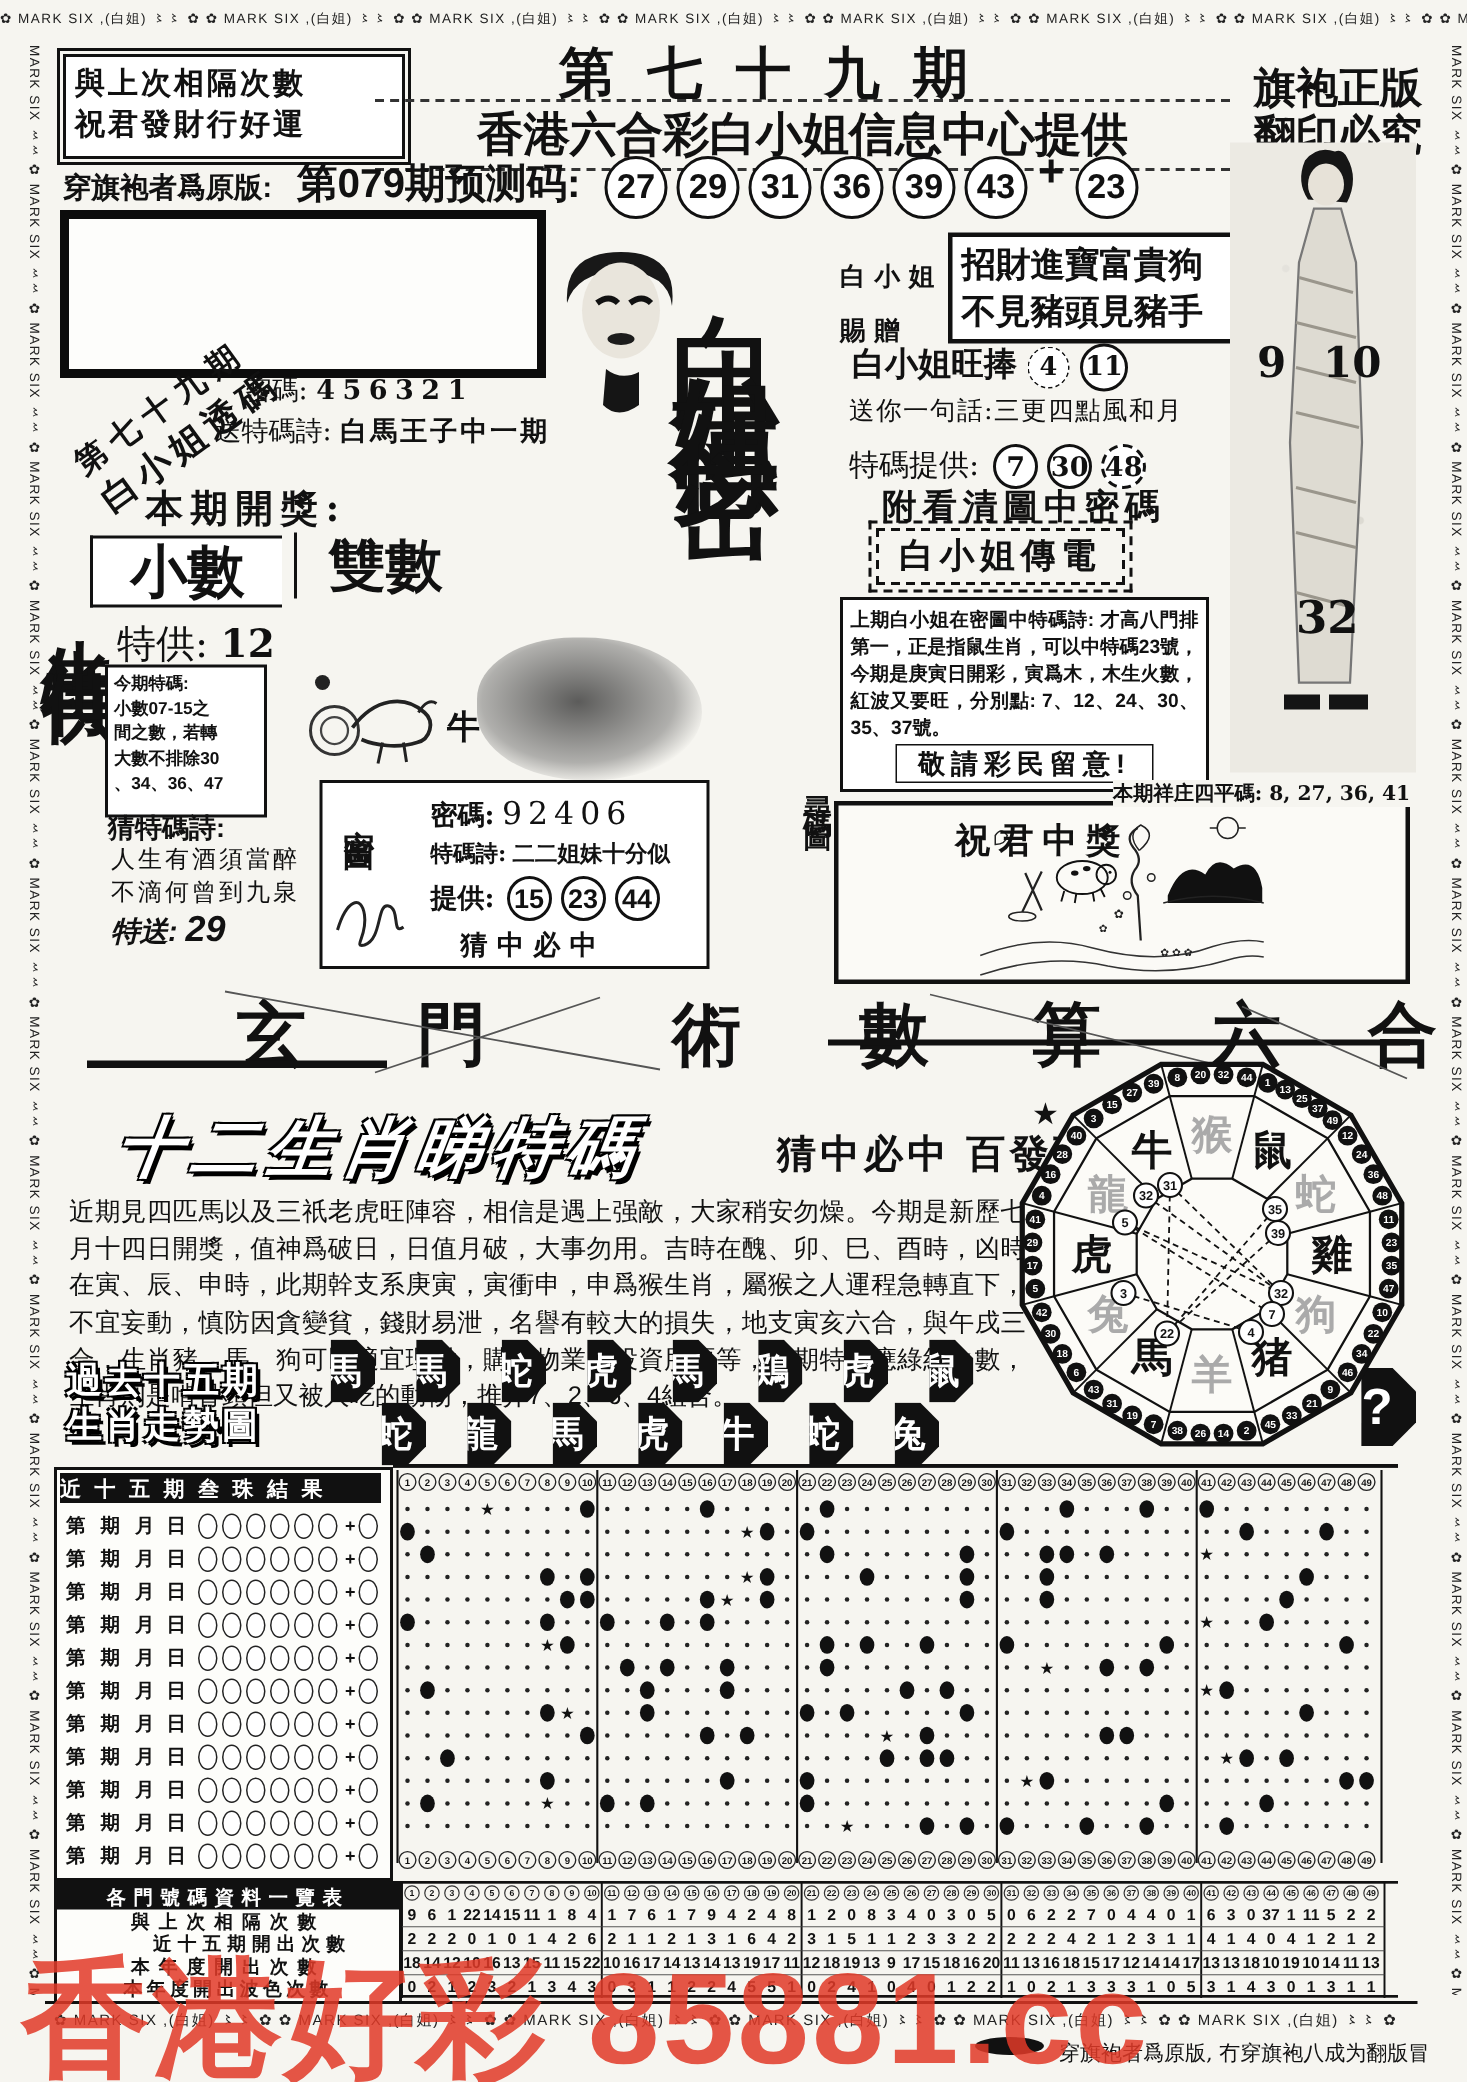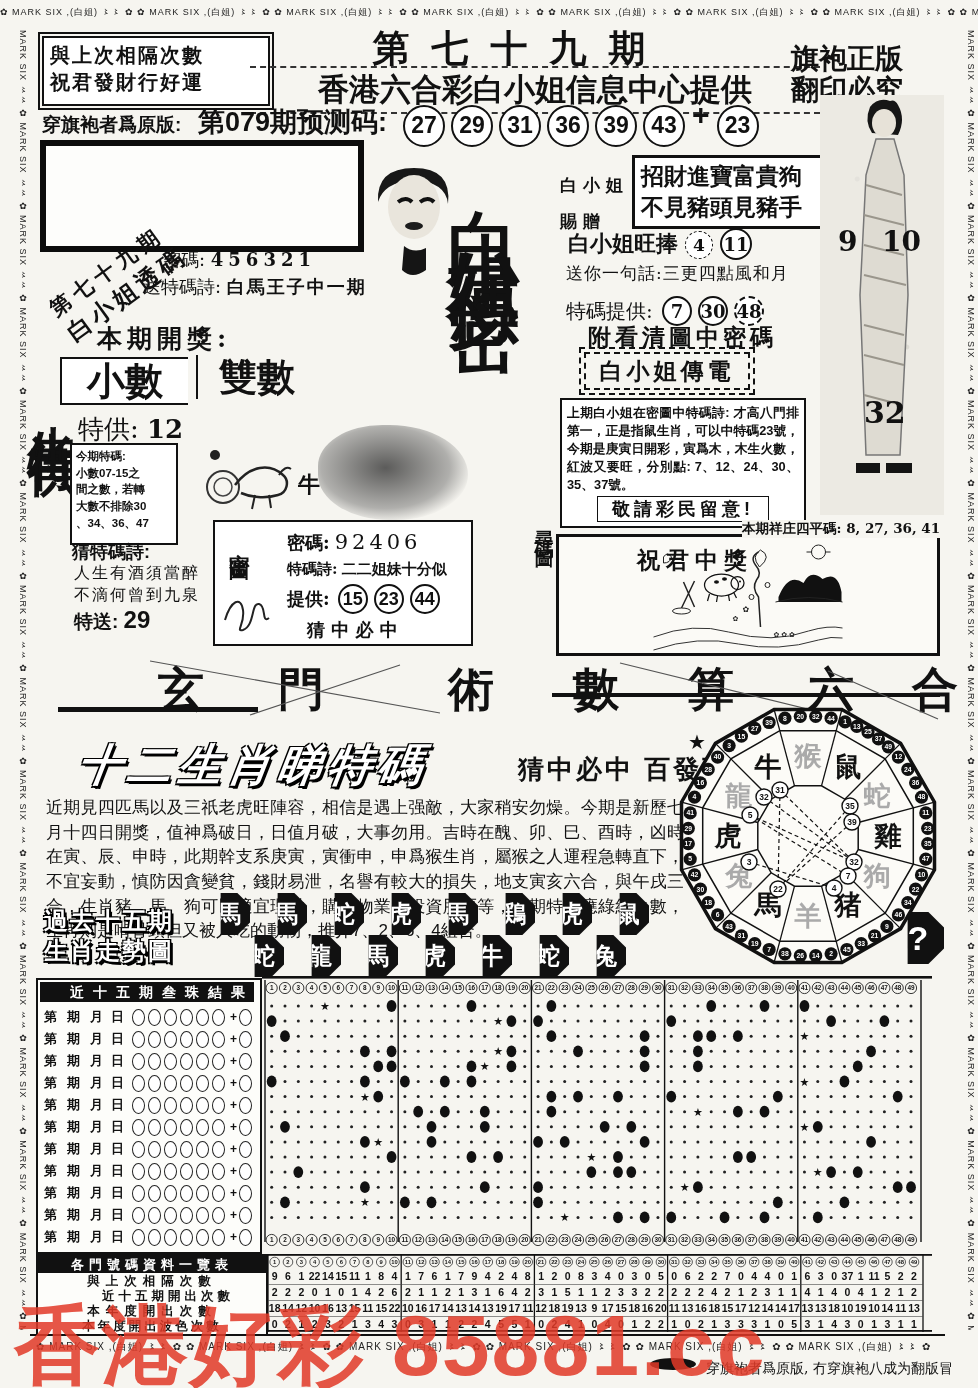--- a/index.html
+++ b/index.html
@@ -36,21 +36,21 @@
   <div id="strip-top" class="abs strip" style="left:0;top:4;width:978px;height:26px;padding-top:6px;">✿ MARK SIX ,(白姐) 〻〻 ✿   ✿ MARK SIX ,(白姐) 〻〻 ✿   ✿ MARK SIX ,(白姐) 〻〻 ✿   ✿ MARK SIX ,(白姐) 〻〻 ✿   ✿ MARK SIX ,(白姐) 〻〻 ✿   ✿ MARK SIX ,(白姐) 〻〻 ✿   ✿ MARK SIX ,(白姐) 〻〻 ✿   ✿ MARK SIX ,(白姐) 〻〻 ✿   ✿ MARK SIX ,(白姐) 〻〻 ✿ </div>
   <div id="strip-left" class="abs strip" style="left:2px;top:30px;width:26px;height:1300px;writing-mode:vertical-rl;">MARK SIX 〻〻 ✿  MARK SIX 〻〻 ✿  MARK SIX 〻〻 ✿  MARK SIX 〻〻 ✿  MARK SIX 〻〻 ✿  MARK SIX 〻〻 ✿  MARK SIX 〻〻 ✿  MARK SIX 〻〻 ✿  MARK SIX 〻〻 ✿  MARK SIX 〻〻 ✿  MARK SIX 〻〻 ✿  MARK SIX 〻〻 ✿  MARK SIX 〻〻 ✿  MARK SIX 〻〻 ✿  MARK SIX 〻〻 ✿  MARK SIX 〻〻 ✿</div>
   <div id="strip-right" class="abs strip" style="left:950px;top:30px;width:26px;height:1300px;writing-mode:vertical-rl;">MARK SIX 〻〻 ✿  MARK SIX 〻〻 ✿  MARK SIX 〻〻 ✿  MARK SIX 〻〻 ✿  MARK SIX 〻〻 ✿  MARK SIX 〻〻 ✿  MARK SIX 〻〻 ✿  MARK SIX 〻〻 ✿  MARK SIX 〻〻 ✿  MARK SIX 〻〻 ✿  MARK SIX 〻〻 ✿  MARK SIX 〻〻 ✿  MARK SIX 〻〻 ✿  MARK SIX 〻〻 ✿  MARK SIX 〻〻 ✿  MARK SIX 〻〻 ✿</div>
 
   <div class="abs" style="left:42px;top:36px;width:212px;height:58px;border:2px solid #111;outline:2px solid #111;outline-offset:2px;padding:4px 6px;background:#fff;">
     <div class="b serif" style="font-size:20px;letter-spacing:2px;">與上次相隔次數</div>
     <div class="b serif" style="font-size:20px;letter-spacing:2px;">祝君發財行好運</div>
   </div>
   <div class="abs serif b ctr" style="left:300px;top:24px;width:440px;font-size:37px;letter-spacing:22px;">第七十九期</div>
   <div class="abs serif b ctr" style="left:250px;top:66px;width:570px;font-size:31px;border-top:2px dashed #333;border-bottom:2px dashed #333;padding:1px 0;">香港六合彩白小姐信息中心提供</div>
-  <div class="abs b" style="left:782px;top:44px;width:130px;font-size:28px;line-height:1.1;text-align:center;">
+  <div class="abs b" style="left:836px;top:44px;width:130px;font-size:28px;line-height:1.1;">
     <div>旗袍正版</div>
     <div>翻印必究</div>
   </div>
 
   <div class="abs b" style="left:42px;top:112px;font-size:19px;">穿旗袍者爲原版:</div>
   <div class="abs b" style="left:198px;top:104px;font-size:27px;">第079期预测码:</div>
   <div id="pred-circles" class="abs" style="left:400px;top:98px;"><span class="cnum" style="width:42px;height:42px;font-size:23px;margin:0 3px;">27</span><span class="cnum" style="width:42px;height:42px;font-size:23px;margin:0 3px;">29</span><span class="cnum" style="width:42px;height:42px;font-size:23px;margin:0 3px;">31</span><span class="cnum" style="width:42px;height:42px;font-size:23px;margin:0 3px;">36</span><span class="cnum" style="width:42px;height:42px;font-size:23px;margin:0 3px;">39</span><span class="cnum" style="width:42px;height:42px;font-size:23px;margin:0 3px;">43</span><span class="b" style="font-size:30px;margin:0 4px;vertical-align:8px;">+</span><span class="cnum" style="width:42px;height:42px;font-size:23px;margin:0 3px;">23</span></div>
   <div class="abs b ctr" style="left:808px;top:102px;width:112px;font-size:12px;line-height:1.25;">
     <div>本报应彩民</div>
     <div>朋友的利益,</div>
@@ -87,21 +87,21 @@
     <div>今期特碼:</div>
     <div>小數07-15之</div>
     <div>間之數，若轉</div>
     <div>大數不排除30</div>
     <div>、34、36、47</div>
   </div>
 
   <div class="abs b" style="left:72px;top:540px;font-size:18px;">猜特碼詩:</div>
   <div class="abs serif" style="left:74px;top:563px;font-size:16px;letter-spacing:2px;">人生有酒須當醉</div>
   <div class="abs serif" style="left:74px;top:585px;font-size:16px;letter-spacing:2px;">不滴何曾到九泉</div>
-  <div class="abs" style="left:74px;top:606px;font-size:19px;">
+  <div class="abs" style="left:74px;top:606px;font-size:19px;font-style:italic;">
     <span class="b">特送:</span>
     <span class="b" style="font-size:24px;">29</span>
   </div>
 
   <svg class="abs" style="left:195px;top:435px;" width="125" height="85" viewBox="0 0 125 85">
     <circle cx="28" cy="52" r="16" fill="none" stroke="#333" stroke-width="2"></circle>
     <circle cx="28" cy="52" r="9" fill="none" stroke="#444" stroke-width="1.5"></circle>
     <path d="M40 50 C55 30 75 28 88 40 C95 46 92 58 83 60 C70 64 55 62 46 58" fill="none" stroke="#222" stroke-width="2.5"></path>
     <path d="M84 40 q6 -10 12 -6 M60 60 l-3 14 M74 60 l2 13" fill="none" stroke="#222" stroke-width="2"></path>
     <circle cx="20" cy="20" r="5" fill="#222"></circle>
@@ -397,21 +397,21 @@
         <text x="106" y="192" font-size="8.5" text-anchor="middle" font-weight="bold" fill="#111">22</text>
         <circle cx="182" cy="162" r="8" fill="#fff" stroke="#111" stroke-width="1.4"></circle>
         <text x="182" y="165" font-size="8.5" text-anchor="middle" font-weight="bold" fill="#111">32</text>
         <circle cx="176" cy="176" r="8" fill="#fff" stroke="#111" stroke-width="1.4"></circle>
         <text x="176" y="179" font-size="8.5" text-anchor="middle" font-weight="bold" fill="#111">7</text>
         <circle cx="162" cy="188" r="8" fill="#fff" stroke="#111" stroke-width="1.4"></circle>
         <text x="162" y="191" font-size="8.5" text-anchor="middle" font-weight="bold" fill="#111">4</text>
       </svg></div>
 
   <div class="abs" style="left:36px;top:978px;width:222px;height:272px;border:2.5px solid #111;background:#fdfdfa;">
-    <div class="abs" style="left:2px;top:2px;width:214px;height:20px;background:#111;color:#fff;font-weight:bold;font-size:14px;letter-spacing:9px;text-align:right;line-height:20px;">近十五期叁珠結果</div>
+    <div class="abs" style="left:2px;top:2px;width:214px;height:20px;background:#111;color:#fff;font-weight:bold;font-size:14px;letter-spacing:9px;text-align:left;line-height:20px;">近十五期叁珠結果</div>
     <div id="results-rows" class="abs" style="left:6px;top:26px;width:212px;">
         <div class="rrow">
           <span class="rlab" style="margin-right:10px;">第</span>
           <span class="rlab" style="margin-right:10px;">期</span>
           <span class="rlab" style="margin-right:8px;">月</span>
           <span class="rlab" style="margin-right:8px;">日</span>
           <span class="rcir"></span>
           <span class="rcir"></span>
           <span class="rcir"></span>
           <span class="rcir"></span>

